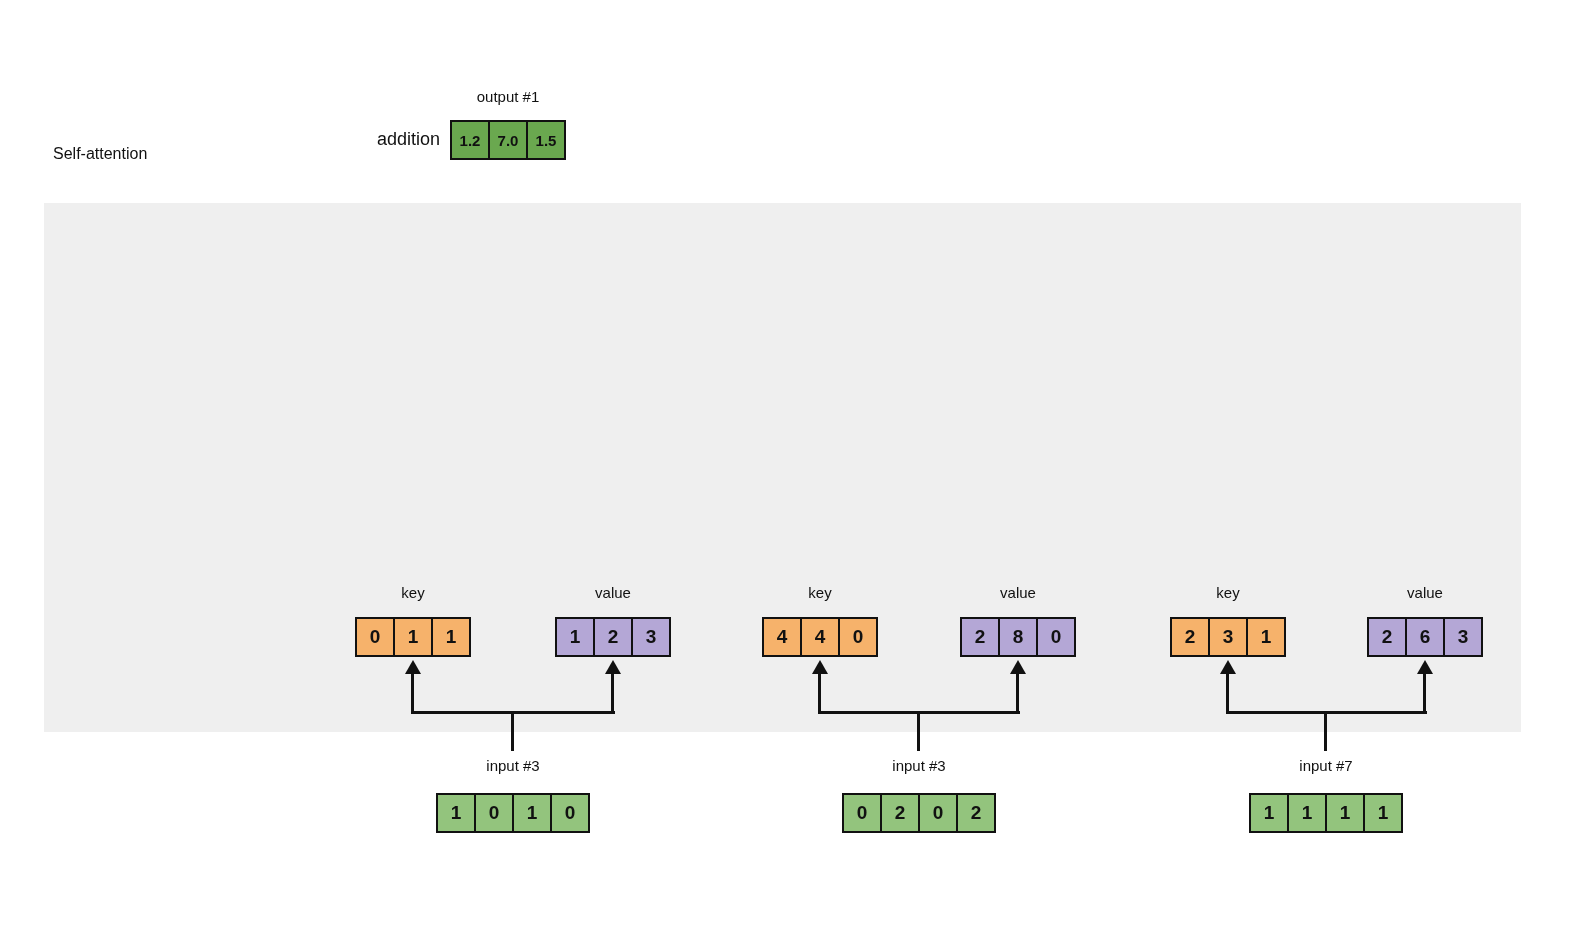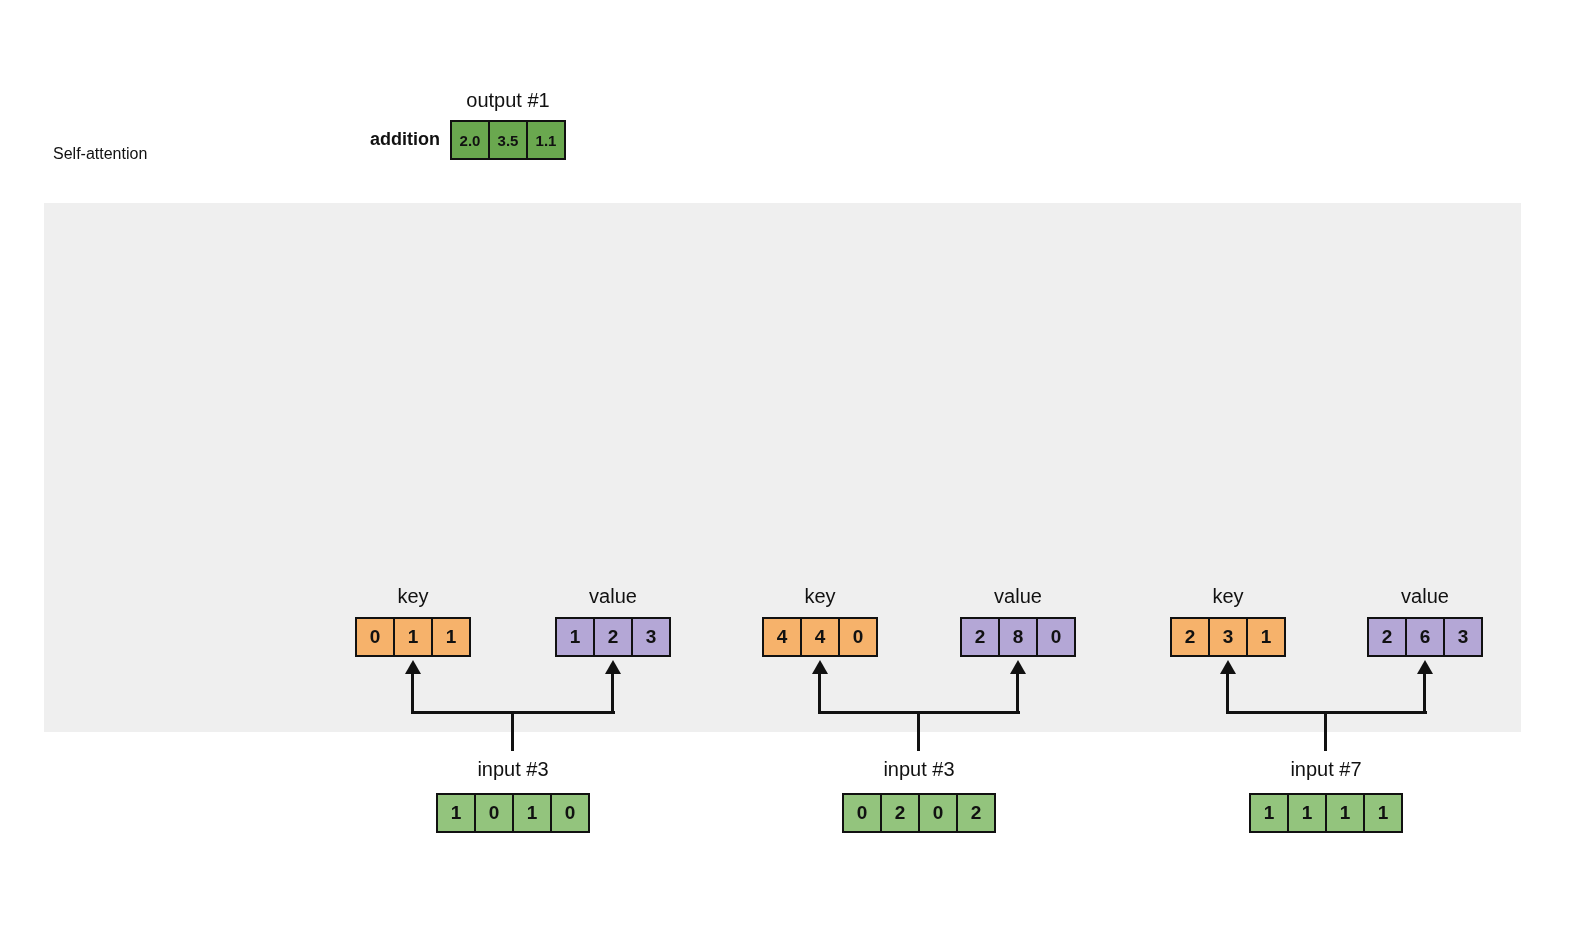--- a/index.html
+++ b/index.html
@@ -23,33 +23,33 @@
     position: absolute;
     left: 44px;
     top: 203px;
     width: 1477px;
     height: 529px;
     background: var(--panel-bg, #efefef);
   }
   .txt {
     position: absolute;
     white-space: nowrap;
-    font-size: 20px;
+    font-size: 15px;
     line-height: 1.2;
   }
   .txt.centered {
     transform: translateX(-50%);
     text-align: center;
   }
   .title {
     font-size: 16px;
   }
   .op-label {
     font-size: 18px;
-    font-weight: bold;
+    font-weight: normal;
     text-align: right;
   }
   .vec {
     position: absolute;
     display: flex;
   }
   .cell {
     width: 36px;
     height: 36px;
     border: 2px solid var(--border, #111111);
@@ -85,23 +85,23 @@
 
 <div class="stage">
 
   <div class="txt title" style="left:53px; top:144px">Self-attention</div>
 
   <div class="txt centered" style="left:508px; top:88px">output #1</div>
 
   <div class="txt op-label" style="left:290px; top:129px; width:150px">addition</div>
 
   <div class="vec" style="left:450px; top:120px">
-    <div class="cell out">2.0</div>
-    <div class="cell out">3.5</div>
-    <div class="cell out">1.1</div>
+    <div class="cell out">1.2</div>
+    <div class="cell out">7.0</div>
+    <div class="cell out">1.5</div>
   </div>
 
   <div class="panel"></div>
 
   <div class="txt centered" style="left:413px; top:584px">key</div>
   <div class="vec" style="left:355px; top:617px">
     <div class="cell key">0</div>
     <div class="cell key">1</div>
     <div class="cell key">1</div>
   </div>

